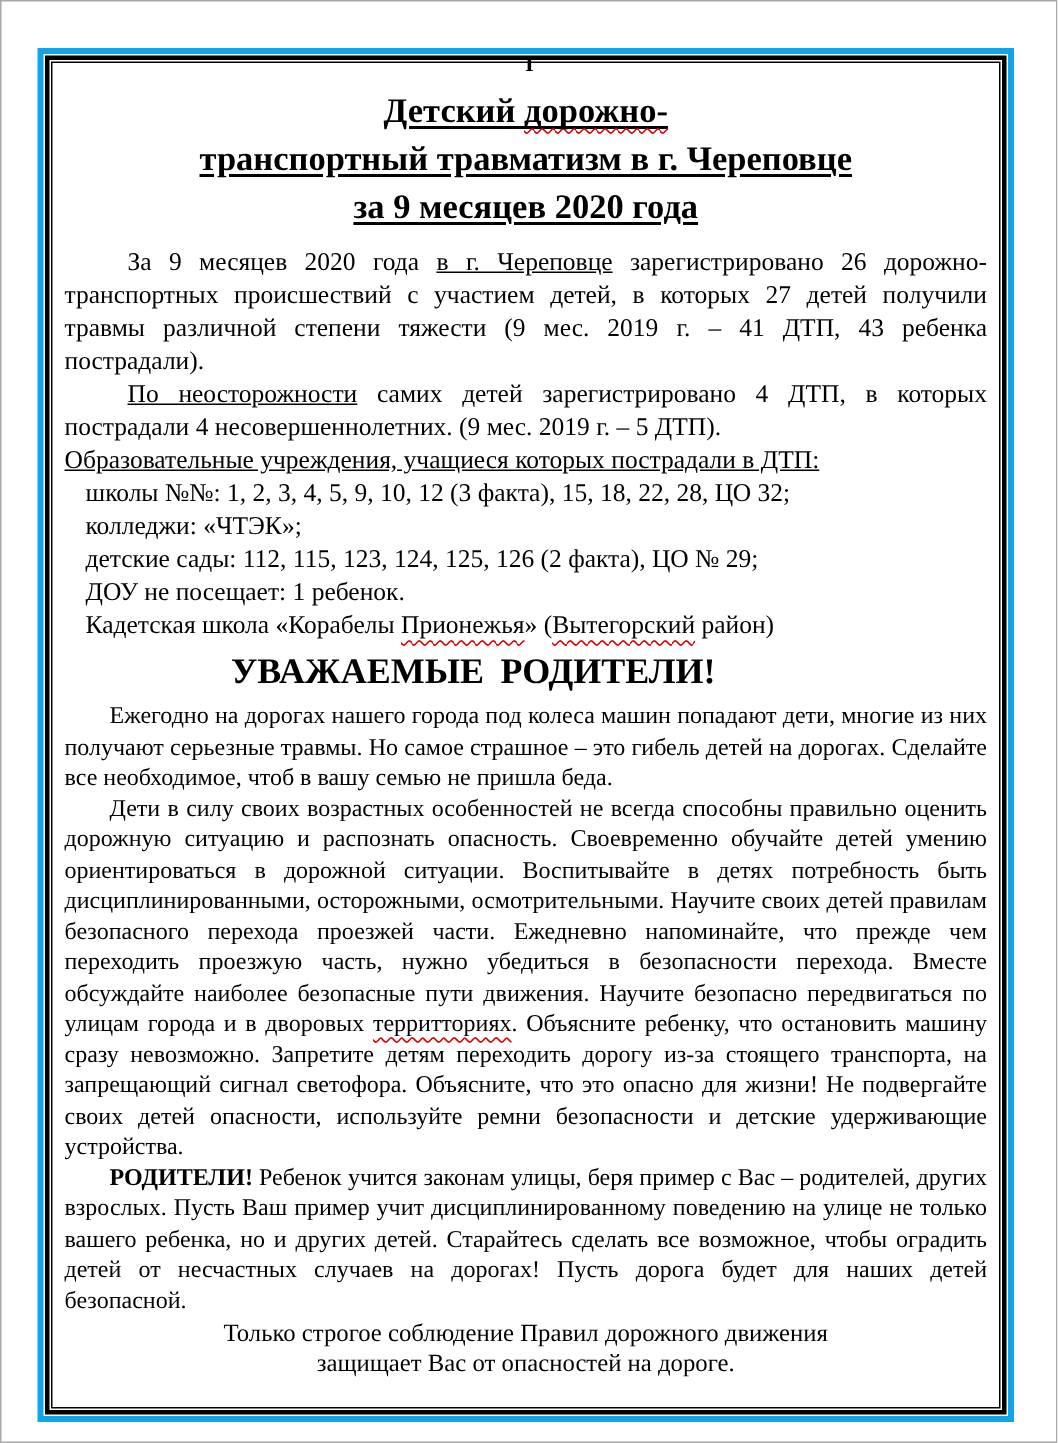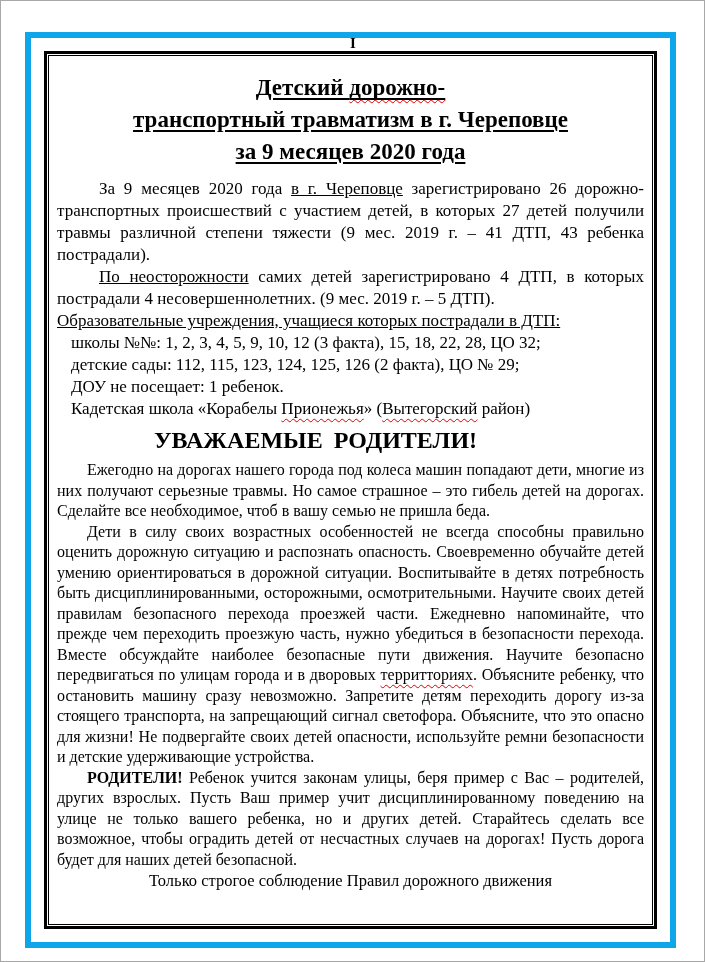--- a/index.html
+++ b/index.html
@@ -20,22 +20,22 @@
     font: bold 15px "Liberation Serif", serif;
     z-index: 2;
   }
   .page {
     position: absolute;
     left: 24px;
     top: 31px;
     width: 651px;
     height: 916px;
     box-sizing: border-box;
-    border: 6px solid #0ea5e9;
-    padding: 13px;
+    border: 4px solid #0ea5e9;
+    padding: 1px;
   }
   .page-border-mid {
     height: 100%;
     box-sizing: border-box;
     border: 3px solid #000000;
     padding: 1px;
   }
   .page-border-inner {
     height: 100%;
     box-sizing: border-box;
@@ -121,34 +121,36 @@
           </div>
 
           <div class="stats">
             <p><span>За 9 месяцев 2020 года </span><span class="u-thin">в г. Череповце</span><span> зарегистрировано 26 дорожно-транспортных происшествий с участием детей, в которых 27 детей получили травмы различной степени тяжести (9 мес. 2019 г. – 41 ДТП, 43 ребенка пострадали).</span></p>
             <p><span class="u-thin">По неосторожности</span><span> самих детей зарегистрировано 4 ДТП, в которых пострадали 4 несовершеннолетних. (9 мес. 2019 г. – 5 ДТП).</span></p>
           </div>
 
           <div class="edu">
             <p class="edu-heading">Образовательные учреждения, учащиеся которых пострадали  в ДТП:</p>
             <p class="edu-line">школы №№: 1, 2, 3, 4, 5, 9, 10, 12 (3 факта), 15, 18, 22, 28, ЦО 32;</p>
+            <p class="edu-line">колледжи: «ЧТЭК»;</p>
             <p class="edu-line">детские сады: 112, 115, 123, 124, 125, 126 (2 факта), ЦО № 29;</p>
             <p class="edu-line">ДОУ не посещает: 1 ребенок.</p>
             <p class="edu-line"><span>Кадетская школа «Корабелы </span><span class="squiggle">Прионежья</span><span>» (</span><span class="squiggle">Вытегорский</span><span> район)</span></p>
           </div>
 
           <div class="appeal-heading">УВАЖАЕМЫЕ РОДИТЕЛИ!</div>
 
           <div class="body-text">
             <p class="first">Ежегодно на дорогах нашего города под колеса машин попадают дети, многие из них получают серьезные травмы. Но самое страшное – это гибель детей на дорогах. Сделайте все необходимое, чтоб в вашу семью не пришла беда.</p>
             <p><span>Дети в силу своих возрастных особенностей не всегда способны правильно оценить дорожную ситуацию и распознать опасность. Своевременно обучайте детей умению ориентироваться в дорожной ситуации. Воспитывайте в детях потребность быть дисциплинированными, осторожными, осмотрительными. Научите своих детей правилам безопасного перехода проезжей части. Ежедневно напоминайте, что прежде чем переходить проезжую часть, нужно убедиться в безопасности перехода. Вместе обсуждайте наиболее безопасные пути движения. Научите  безопасно передвигаться по улицам города и в дворовых </span><span class="squiggle">территториях</span><span>. Объясните ребенку, что остановить машину сразу невозможно. Запретите детям переходить дорогу из-за стоящего транспорта, на запрещающий сигнал светофора. Объясните, что это опасно для жизни! Не подвергайте своих детей опасности, используйте ремни безопасности и детские удерживающие устройства.</span></p>
             <p><span class="bold">РОДИТЕЛИ!</span><span> Ребенок учится законам улицы, беря пример с Вас – родителей, других взрослых. Пусть Ваш пример учит дисциплинированному поведению на улице не только вашего ребенка, но и других детей. Старайтесь сделать все возможное, чтобы  оградить детей от несчастных случаев на дорогах! Пусть дорога будет для наших детей безопасной.</span></p>
           </div>
 
           <div class="footer-slogan">
             <span>Только строгое соблюдение Правил дорожного движения</span>
+            <span>защищает Вас от опасностей на дороге.</span>
           </div>
 
         </div>
       </div>
     </div>
   </div>
 </div>
 
 </body></html>

